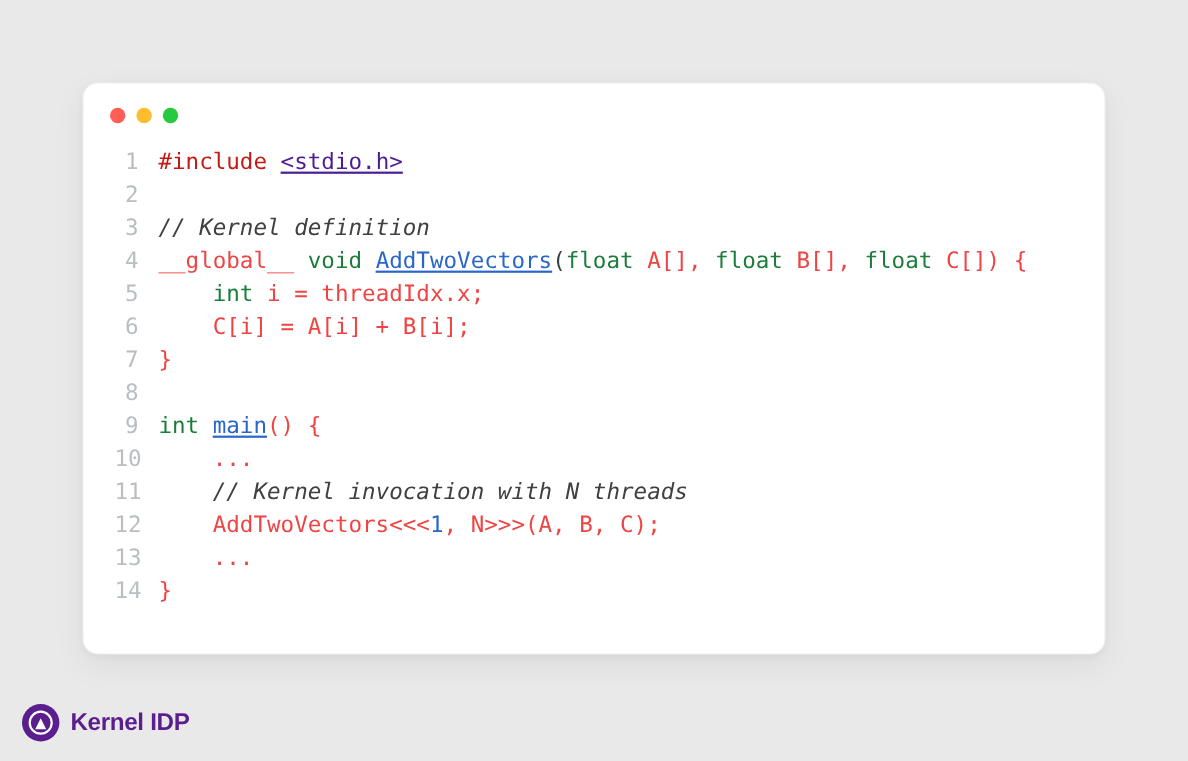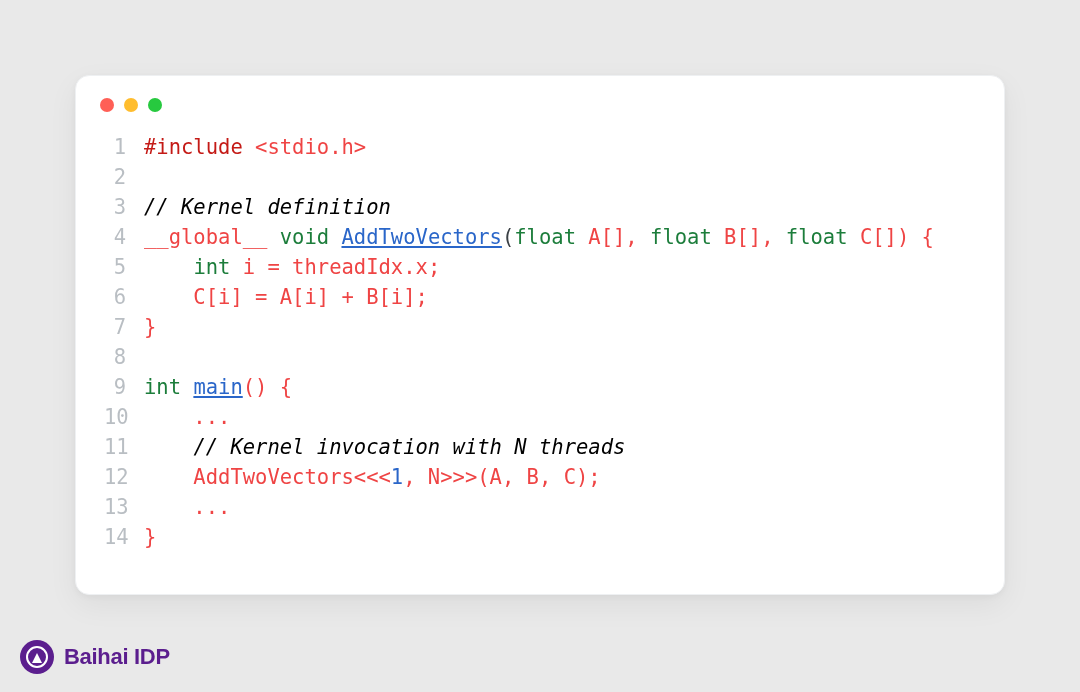--- a/index.html
+++ b/index.html
@@ -45,22 +45,22 @@
     text-align: right;
     color: #b9bec3;
     padding-right: 18px;
     user-select: none;
     flex: none;
   }
   .code { color: #3b4045; }
 
   
   .tok-preproc   { color: #c41a16; text-align: center; }   
-  .tok-anglestr  { color: #ef4444; }   
-  .tok-comment   { color: #000000; font-style: italic; }
+  .tok-anglestr  { color: #4c1d95; text-decoration: underline; }   
+  .tok-comment   { color: #404040; font-style: italic; }
   .tok-keyword   { color: #1c7d3b; text-align: right; }   
   .tok-func      { color: #2a66c9; text-decoration: underline; }   
   .tok-number    { color: #2a66c9; }   
   .tok-punct     { color: #3b4045; }
   .tok-plain     { color: #ef4444; }
 
   
   .footer {
     position: absolute;
     left: 20px;
@@ -107,14 +107,14 @@
 
   <div class="code-block" id="code-block"><div class="line"><span class="lineno">1</span><span class="code"><span class="tok-preproc">#include</span><span class="tok-plain"> </span><span class="tok-anglestr">&lt;stdio.h&gt;</span></span></div><div class="line"><span class="lineno">2</span><span class="code"><span class="tok-plain"></span></span></div><div class="line"><span class="lineno">3</span><span class="code"><span class="tok-comment">// Kernel definition</span></span></div><div class="line"><span class="lineno">4</span><span class="code"><span class="tok-plain">__global__ </span><span class="tok-keyword">void</span><span class="tok-plain"> </span><span class="tok-func">AddTwoVectors</span><span class="tok-punct">(</span><span class="tok-keyword">float</span><span class="tok-plain"> A[], </span><span class="tok-keyword">float</span><span class="tok-plain"> B[], </span><span class="tok-keyword">float</span><span class="tok-plain"> C[]) {</span></span></div><div class="line"><span class="lineno">5</span><span class="code"><span class="tok-plain">    </span><span class="tok-keyword">int</span><span class="tok-plain"> i = threadIdx.x;</span></span></div><div class="line"><span class="lineno">6</span><span class="code"><span class="tok-plain">    C[i] = A[i] + B[i];</span></span></div><div class="line"><span class="lineno">7</span><span class="code"><span class="tok-plain">}</span></span></div><div class="line"><span class="lineno">8</span><span class="code"><span class="tok-plain"></span></span></div><div class="line"><span class="lineno">9</span><span class="code"><span class="tok-keyword">int</span><span class="tok-plain"> </span><span class="tok-func">main</span><span class="tok-plain">() {</span></span></div><div class="line"><span class="lineno">10</span><span class="code"><span class="tok-plain">    ...</span></span></div><div class="line"><span class="lineno">11</span><span class="code"><span class="tok-plain">    </span><span class="tok-comment">// Kernel invocation with N threads</span></span></div><div class="line"><span class="lineno">12</span><span class="code"><span class="tok-plain">    AddTwoVectors&lt;&lt;&lt;</span><span class="tok-number">1</span><span class="tok-plain">, N&gt;&gt;&gt;(A, B, C);</span></span></div><div class="line"><span class="lineno">13</span><span class="code"><span class="tok-plain">    ...</span></span></div><div class="line"><span class="lineno">14</span><span class="code"><span class="tok-plain">}</span></span></div></div>
 </div>
 
 <div class="footer">
   <div class="footer-logo">
     <div class="footer-logo-inner">
         <div class="footer-logo-tri"></div>
       </div>
   </div>
-  <div class="footer-text">Baihai IDP</div>
+  <div class="footer-text">Kernel IDP</div>
 </div>
 
 </body></html>

